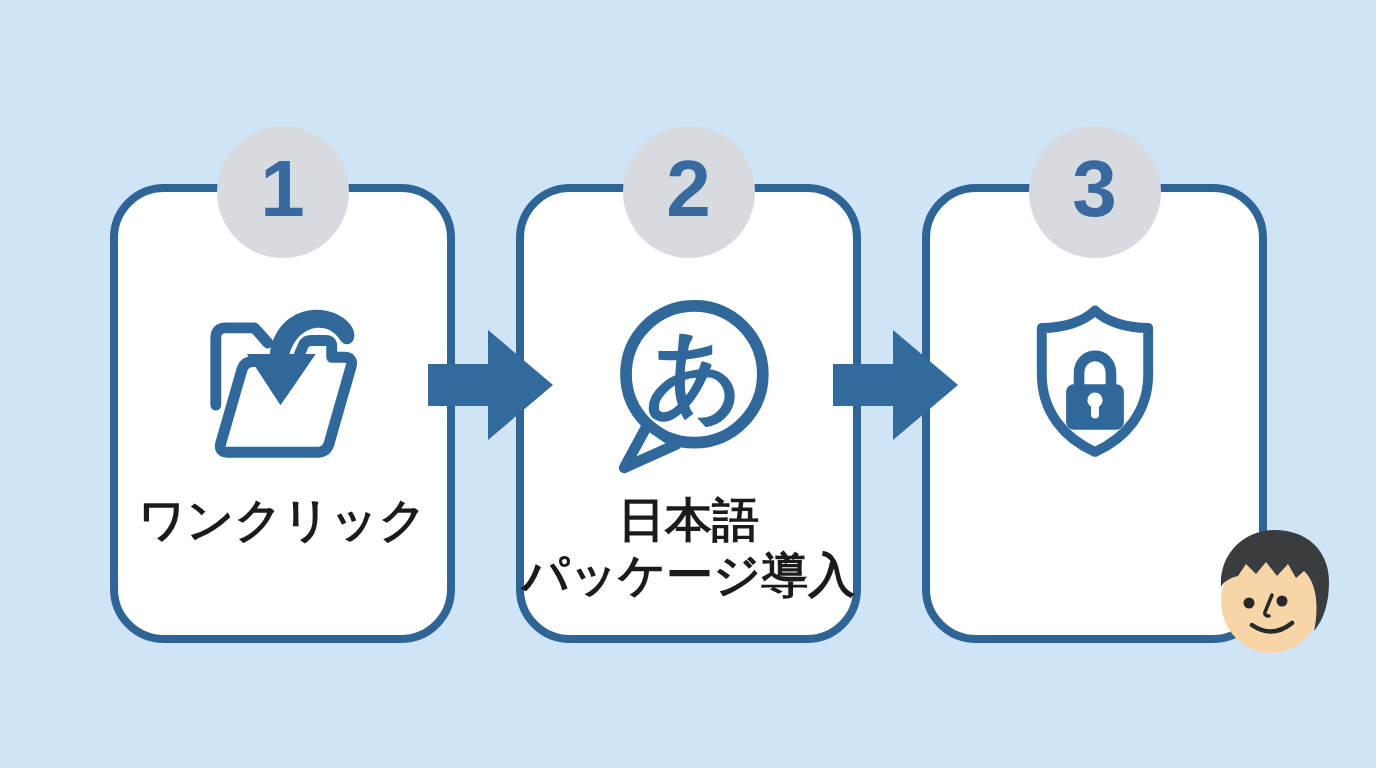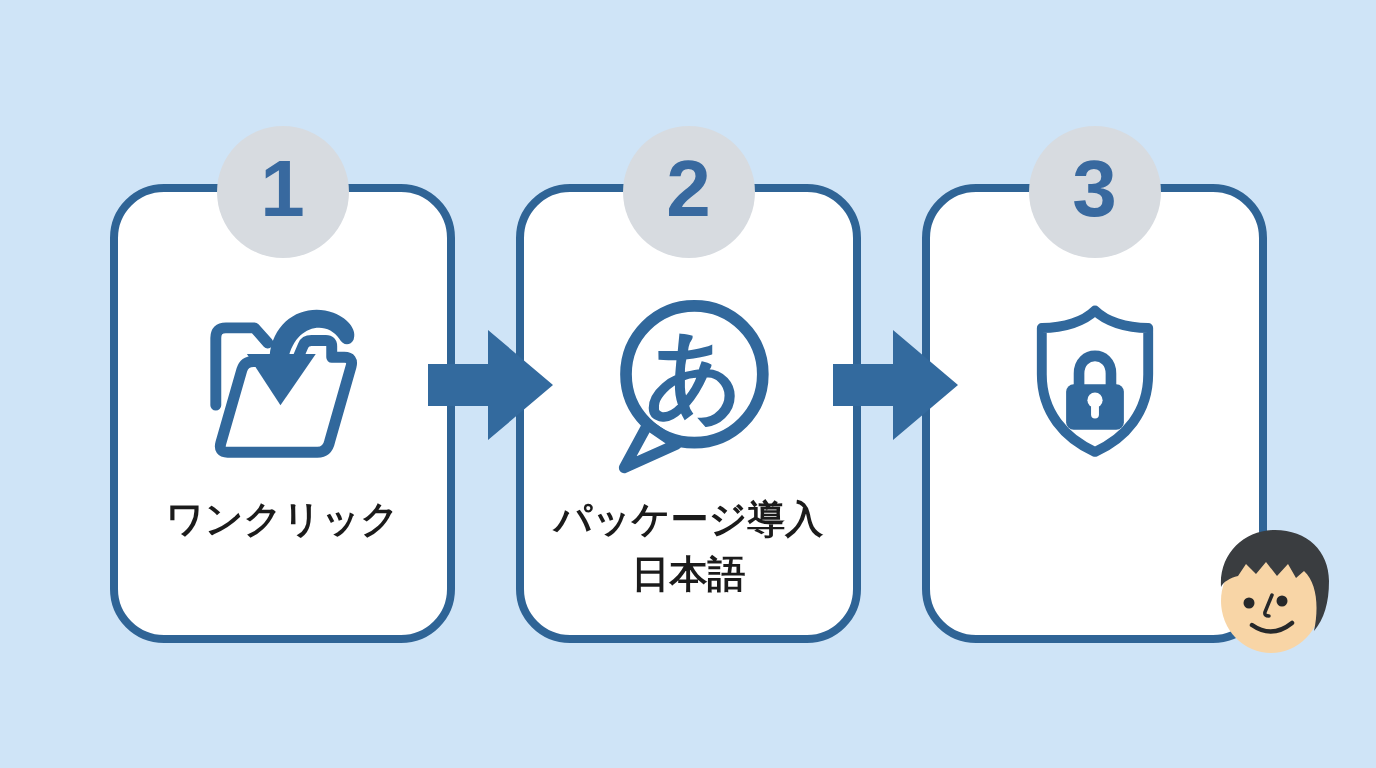--- a/index.html
+++ b/index.html
@@ -51,21 +51,21 @@
   .icon-wrap {
     margin-top: 106px;
     width: 186px;
     height: 174px;
     display: flex;
     align-items: center;
     justify-content: center;
   }
   .label {
     margin-top: 20px;
-    font-size: 38px;
+    font-size: 47px;
     font-weight: bold;
     color: #1b1b1b;
     text-align: center;
     line-height: 55px;
     white-space: nowrap;
   }
   .flow-arrow {
     position: absolute;
     top: 330px;
     z-index: 1;
@@ -110,22 +110,22 @@
       <span class="num">2</span>
     </div>
     <div class="icon-wrap">
       <svg width="182" height="180" viewBox="0 0 100 100" aria-hidden="true">
         <circle cx="53" cy="44" r="38" fill="#ffffff" stroke="#31689c" stroke-width="6.5"></circle>
         <path d="M27 72 L14 96 L43 83 Z" fill="#ffffff" stroke="#31689c" stroke-width="6" stroke-linejoin="round"></path>
         <text x="53" y="63" text-anchor="middle" font-size="54" font-weight="bold" fill="#31689c" font-family="'Liberation Sans','DejaVu Sans',sans-serif">あ</text>
       </svg>
     </div>
     <div class="label">
+      <div>日本語</div>
       <div>パッケージ導入</div>
-      <div>日本語</div>
     </div>
   </div>
 
   <div class="card card-3">
     <div class="badge">
       <span class="num">3</span>
     </div>
     <div class="icon-wrap">
       <svg width="152" height="172" viewBox="0 0 100 110" aria-hidden="true">
         <path d="M50 6 C57 13 70 17.5 85 17.5 L85 48 C85 73 70 90 50 99 C30 90 15 73 15 48 L15 17.5 C30 17.5 43 13 50 6 Z" fill="none" stroke="#31689c" stroke-width="6.5" stroke-linejoin="round"></path>

